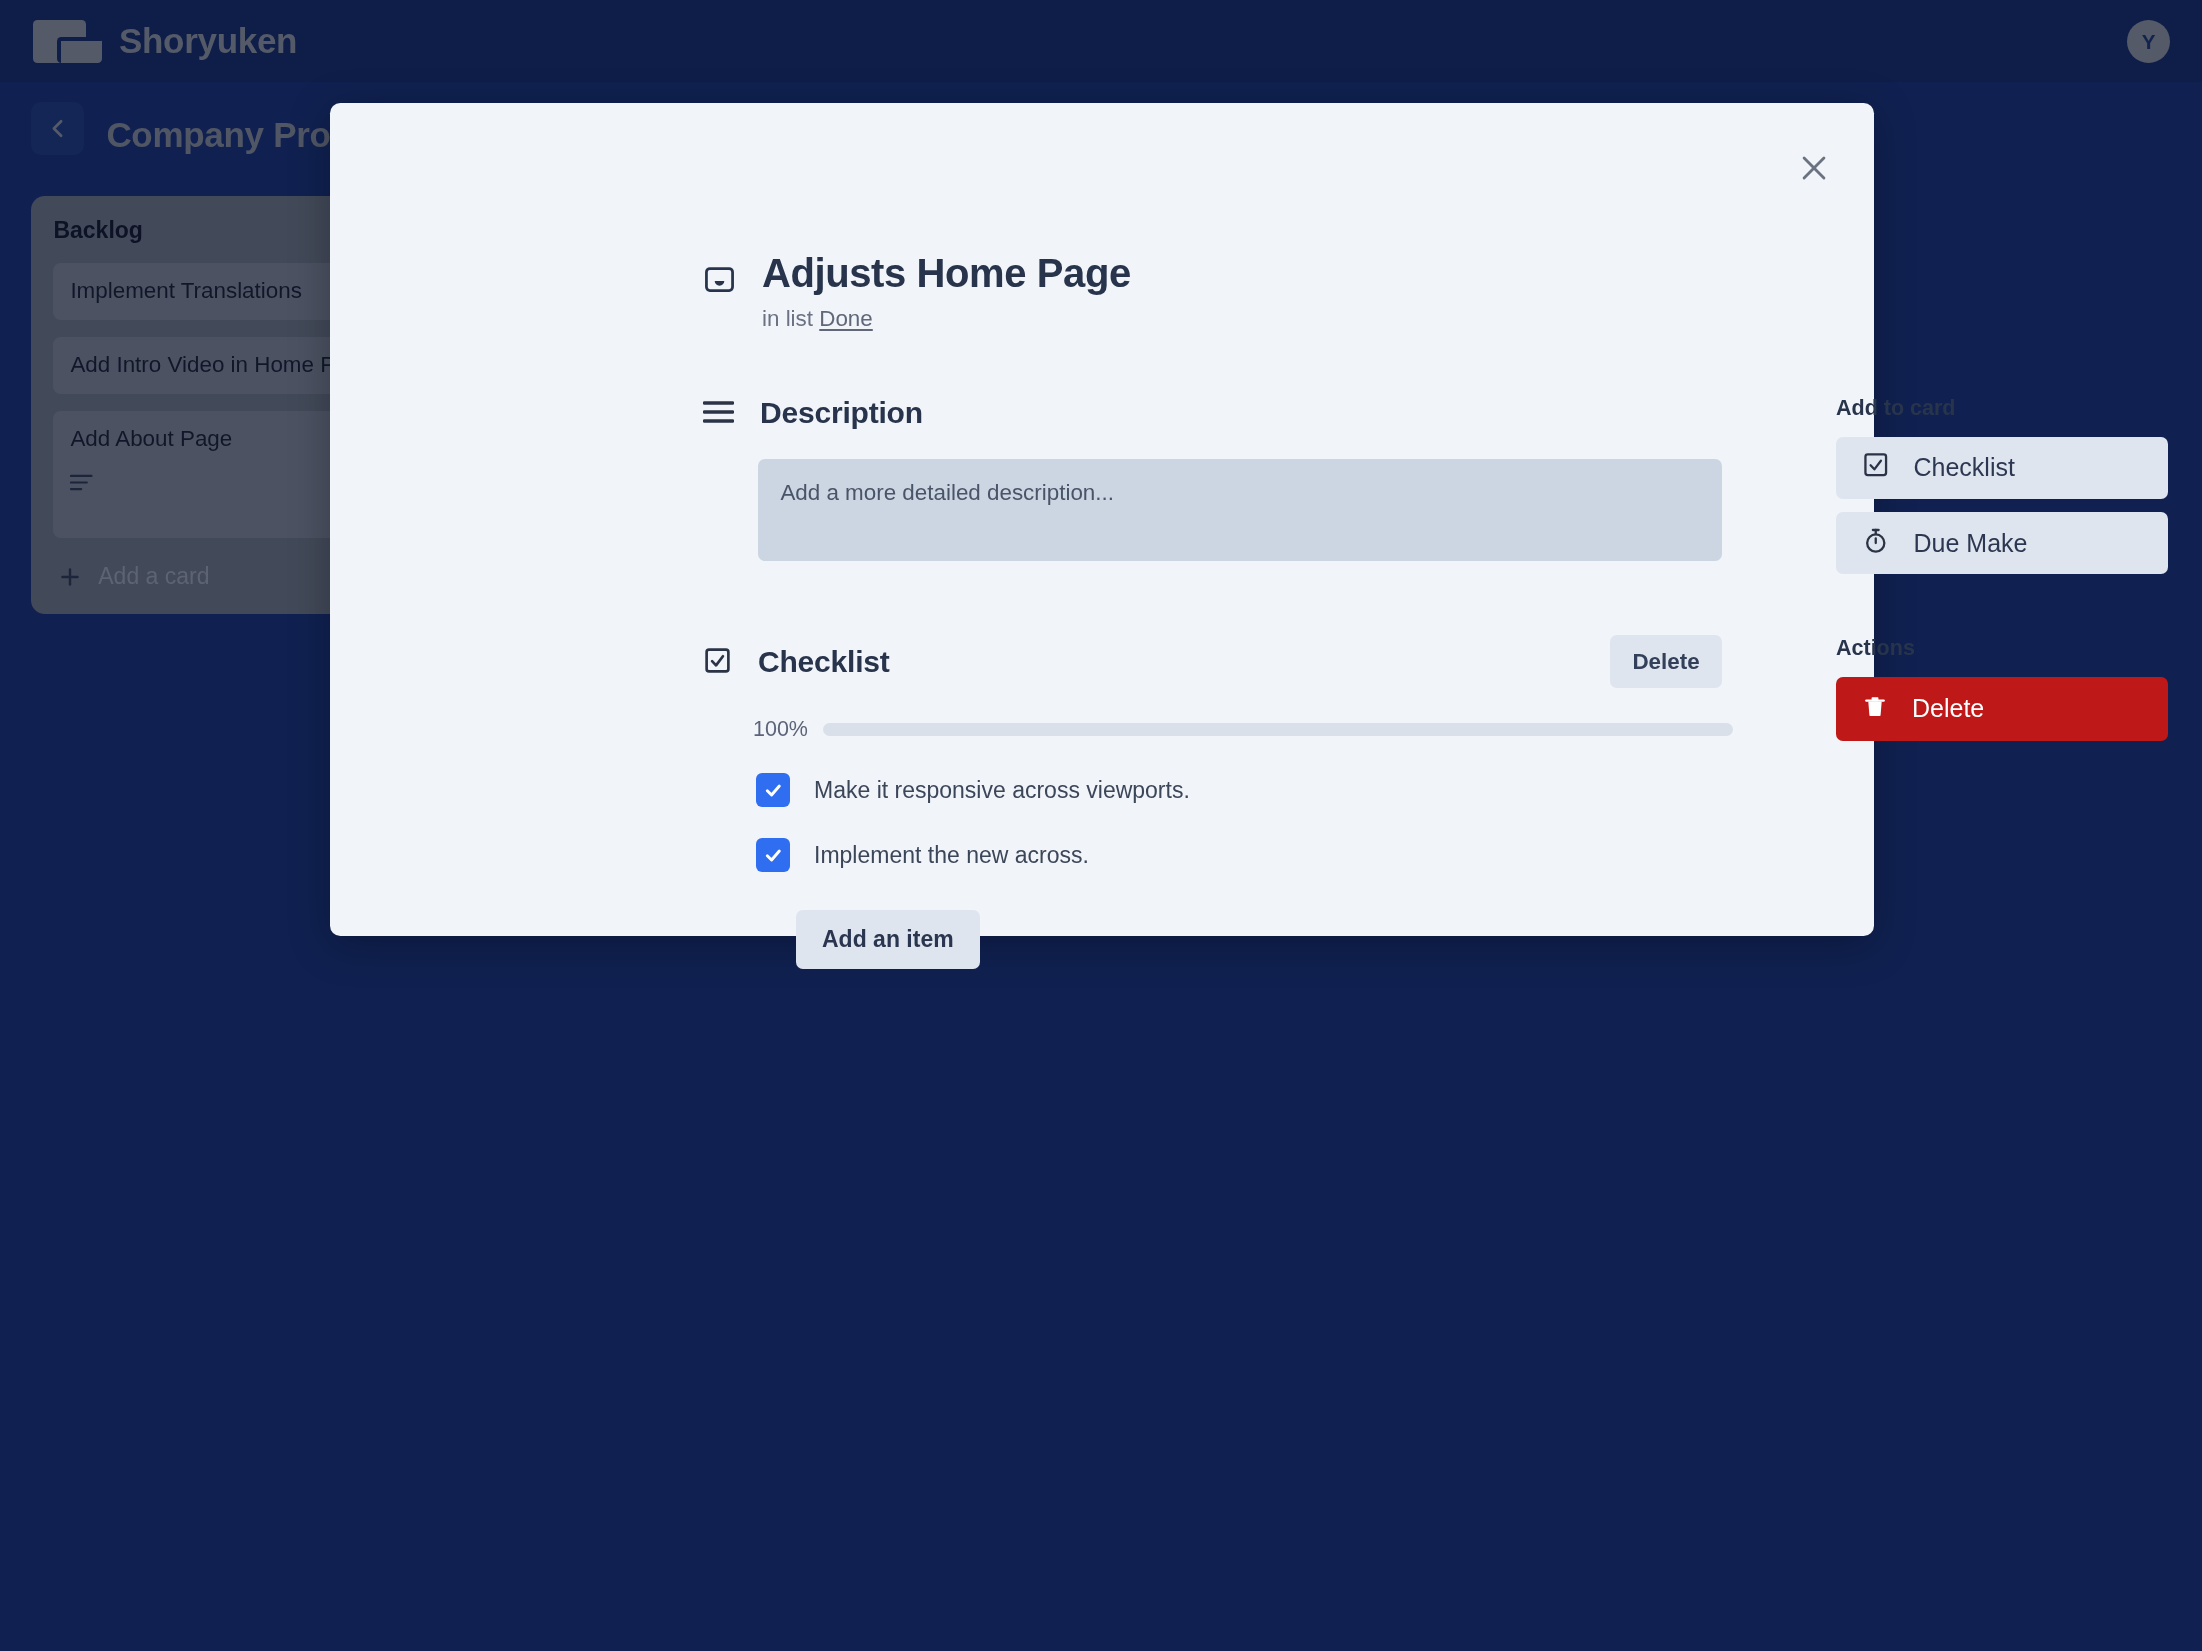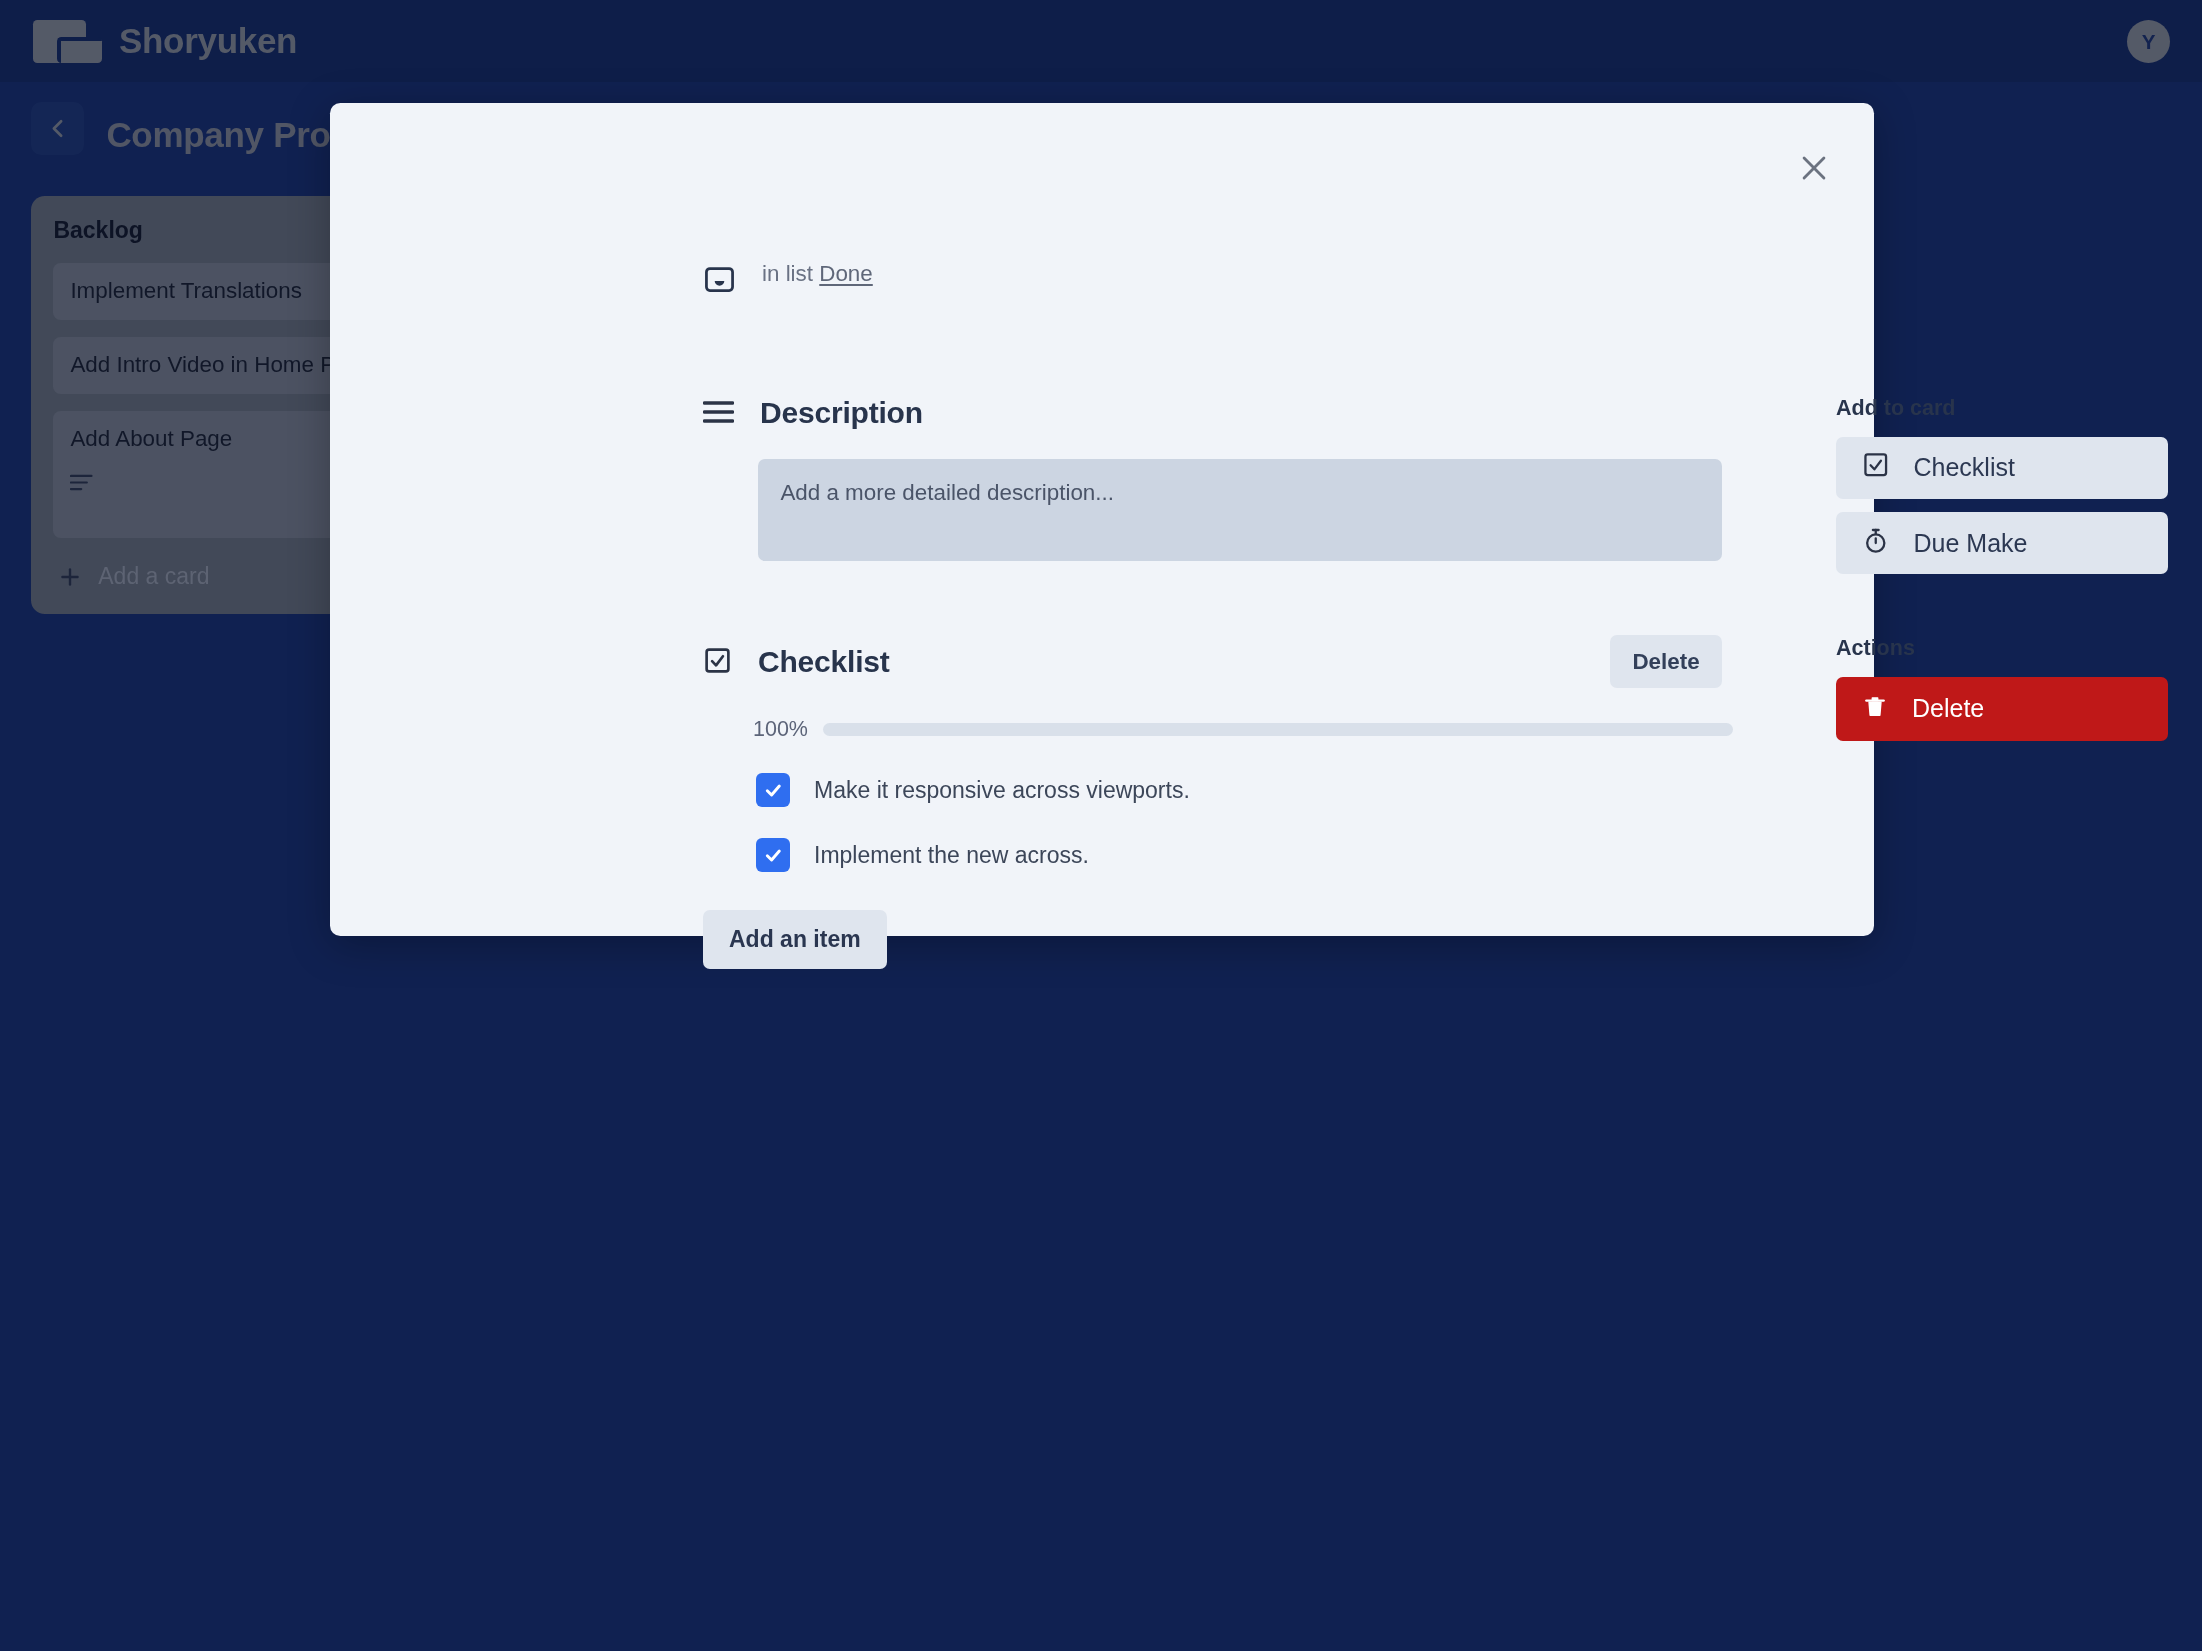--- a/index.html
+++ b/index.html
@@ -321,20 +321,21 @@
     display: flex; align-items: center; justify-content: center;
     flex: none;
   }
   .check-text {
     font-size: 23px;
     color: #3c4659;
   }
 
   #add-item-btn {
     margin-top: 38px;
+    margin-left: 93px;
     background: #dfe5ee;
     border: none;
     border-radius: 6.9px;
     height: 59px;
     padding: 0 26px;
     font-size: 23px;
     font-weight: 700;
     color: #2a3650;
     font-family: "Liberation Sans", sans-serif;
     cursor: pointer;
@@ -484,20 +485,21 @@
     </div>
 
     <div class="modal-head">
       <span class="head-icon">
         <svg width="33" height="33" viewBox="0 0 24 24" fill="none" stroke="#28344c" stroke-width="2" stroke-linejoin="round">
           <rect x="2.5" y="4" width="19" height="16" rx="2.5"></rect>
           <path d="M2.5 13h6a3.5 3.5 0 0 0 7 0h6" fill="#28344c" stroke="none"></path>
         </svg>
       </span>
       <div>
+        <div class="card-title">Adjusts Home Page</div>
         <div class="in-list">
           <span>in list</span>
           <span class="list-link">Done</span>
         </div>
       </div>
     </div>
 
     <div id="desc-section">
       <div class="sec-head">
         <span>

